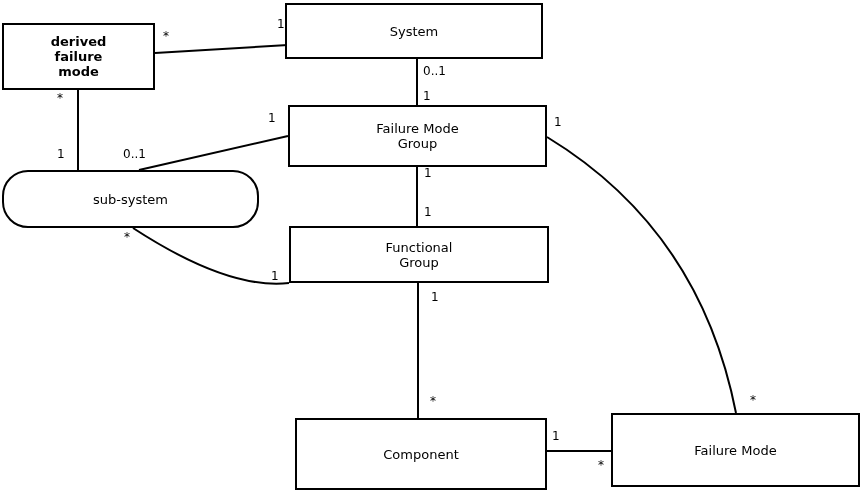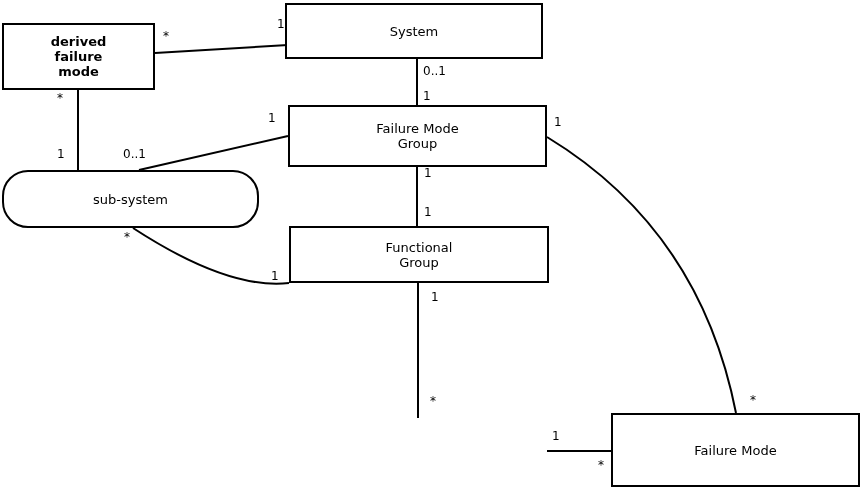--- a/index.html
+++ b/index.html
@@ -88,20 +88,23 @@
 
   <div class="uml-box" style="left:2px; top:170px; width:257px; height:58px;border-radius:26px;">
     <span class="box-label">sub-system</span>
   </div>
 
   <div class="uml-box" style="left:289px; top:226px; width:260px; height:57px;">
     <span class="box-label">Functional
 Group</span>
   </div>
 
+  <div class="uml-box" style="left:295px; top:418px; width:252px; height:72px;">
+    <span class="box-label">Component</span>
+  </div>
 
   <div class="uml-box" style="left:611px; top:413px; width:249px; height:74px;">
     <span class="box-label">Failure Mode</span>
   </div>
 
   <span class="mult" style="left:163px; top:30px;">*</span>
   <span class="mult" style="left:277px; top:18px;">1</span>
   <span class="mult" style="left:423px; top:65px;">0..1</span>
   <span class="mult" style="left:423px; top:90px;">1</span>
   <span class="mult" style="left:57px; top:92px;">*</span>

